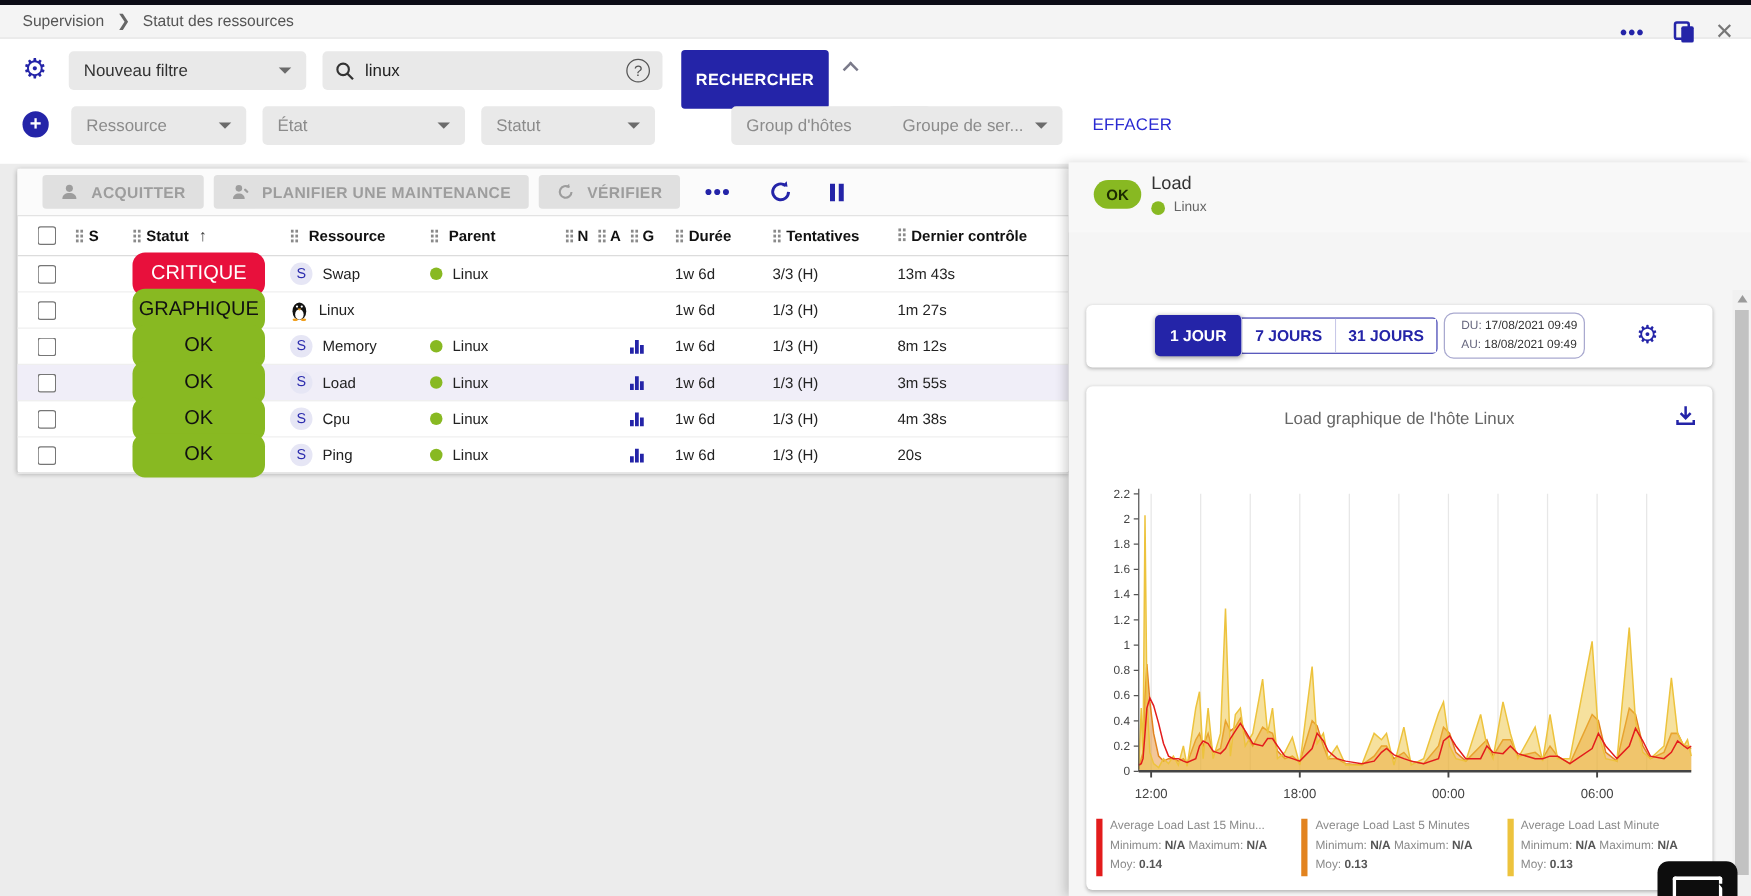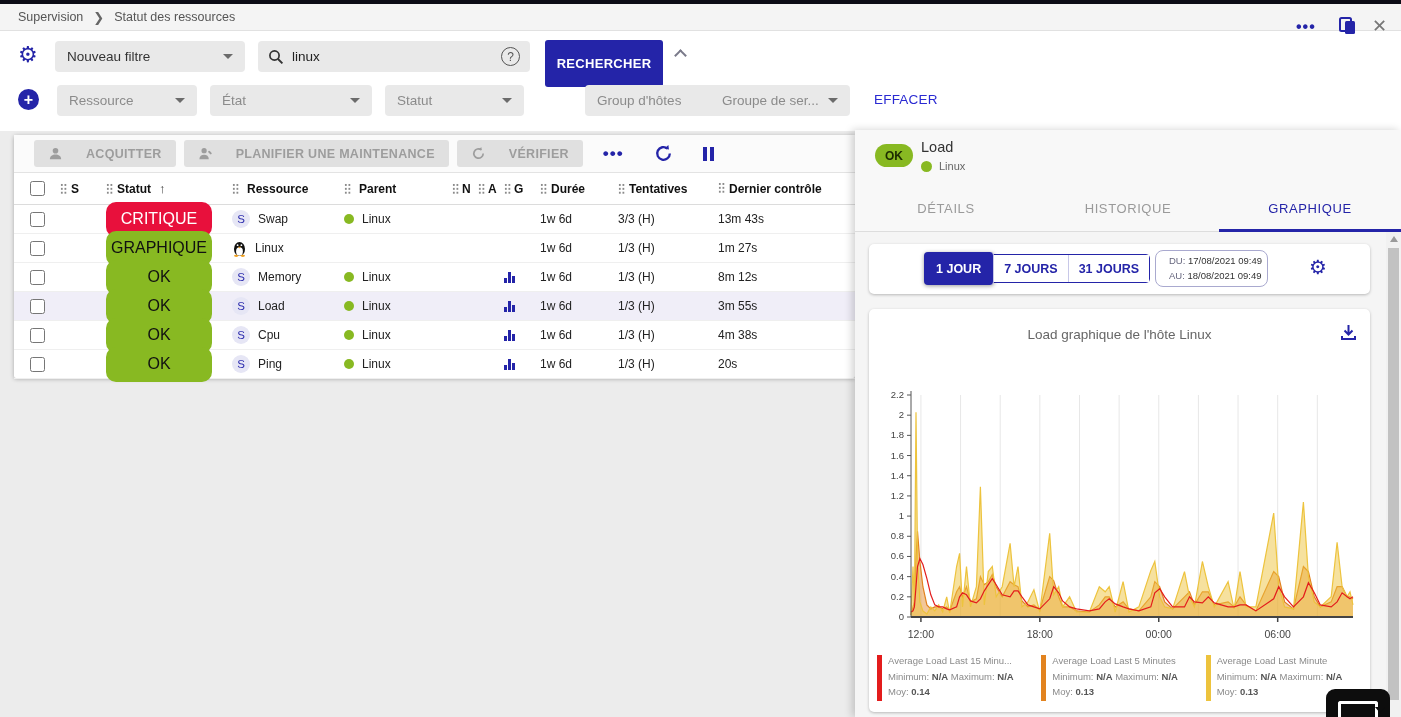--- a/index.html
+++ b/index.html
@@ -49,21 +49,21 @@
   #clear-btn { position:absolute; left:874px; top:9px; font-size:13.5px; color:#2a2ad2;
     background:none; border:none; font-family:inherit; cursor:pointer; letter-spacing:.2px; }
 
   
   #table-card { left:14px; top:135px; width:841px; height:243px; background:#fff;
     box-shadow:0 1px 4px rgba(0,0,0,.3); border-radius:2px; }
   #table-toolbar { position:absolute; left:0; top:0; width:100%; height:37px; background:#fbfbfb;
     display:flex; align-items:center; padding-left:20px; gap:8px; }
   .tb-btn { height:27px; background:#e0e0e0; border:none; border-radius:3px; color:#9d9d9d;
     font-size:12.5px; font-weight:bold; letter-spacing:.3px; display:flex; align-items:center;
-    gap:23px; padding:0 14px; font-family:inherit; }
+    gap:10px; padding:0 14px; font-family:inherit; }
   .tb-btn svg { flex:none; }
   .tb-dots { color:var(--primary); font-size:17px; font-weight:bold; letter-spacing:1px; margin-left:12px; cursor:pointer; }
   .tb-ico { color:var(--primary); margin-left:22px; cursor:pointer; display:flex; }
   .pause-ico { display:flex; gap:3px; margin-left:22px; cursor:pointer; }
   .pause-ico i { width:4px; height:14px; background:var(--primary); }
 
   .trow { display:flex; align-items:center; height:29px; border-bottom:1px solid #efefef; }
   #thead { position:absolute; top:37px; left:0; width:100%; height:33px; border-top:1px solid #e3e3e3;
     border-bottom:1px solid #dcdcdc; display:flex; align-items:center; font-size:12px; font-weight:bold; color:#111; }
   #tbody { position:absolute; top:70px; left:0; width:100%; }
@@ -517,25 +517,20 @@
   </div>
 
   <div id="panel" class="abs">
     <div id="panel-header">
       <span id="panel-status-pill">OK</span>
       <span id="panel-title">Load</span>
       <span id="panel-sub">
         <span class="hostdot"></span>
         <span>Linux</span>
       </span>
-    </div>
-    <div id="panel-tabs">
-      <div class="ptab">DÉTAILS</div>
-      <div class="ptab">HISTORIQUE</div>
-      <div class="ptab active">GRAPHIQUE</div>
     </div>
 
     <div id="range-card" class="panel-card">
       <div id="range-group">
         <button class="range-btn active">1 JOUR</button>
         <button class="range-btn">7 JOURS</button>
         <button class="range-btn">31 JOURS</button>
       </div>
       <div id="period-box">
         <svg width="20" height="20" viewBox="0 0 20 20">

